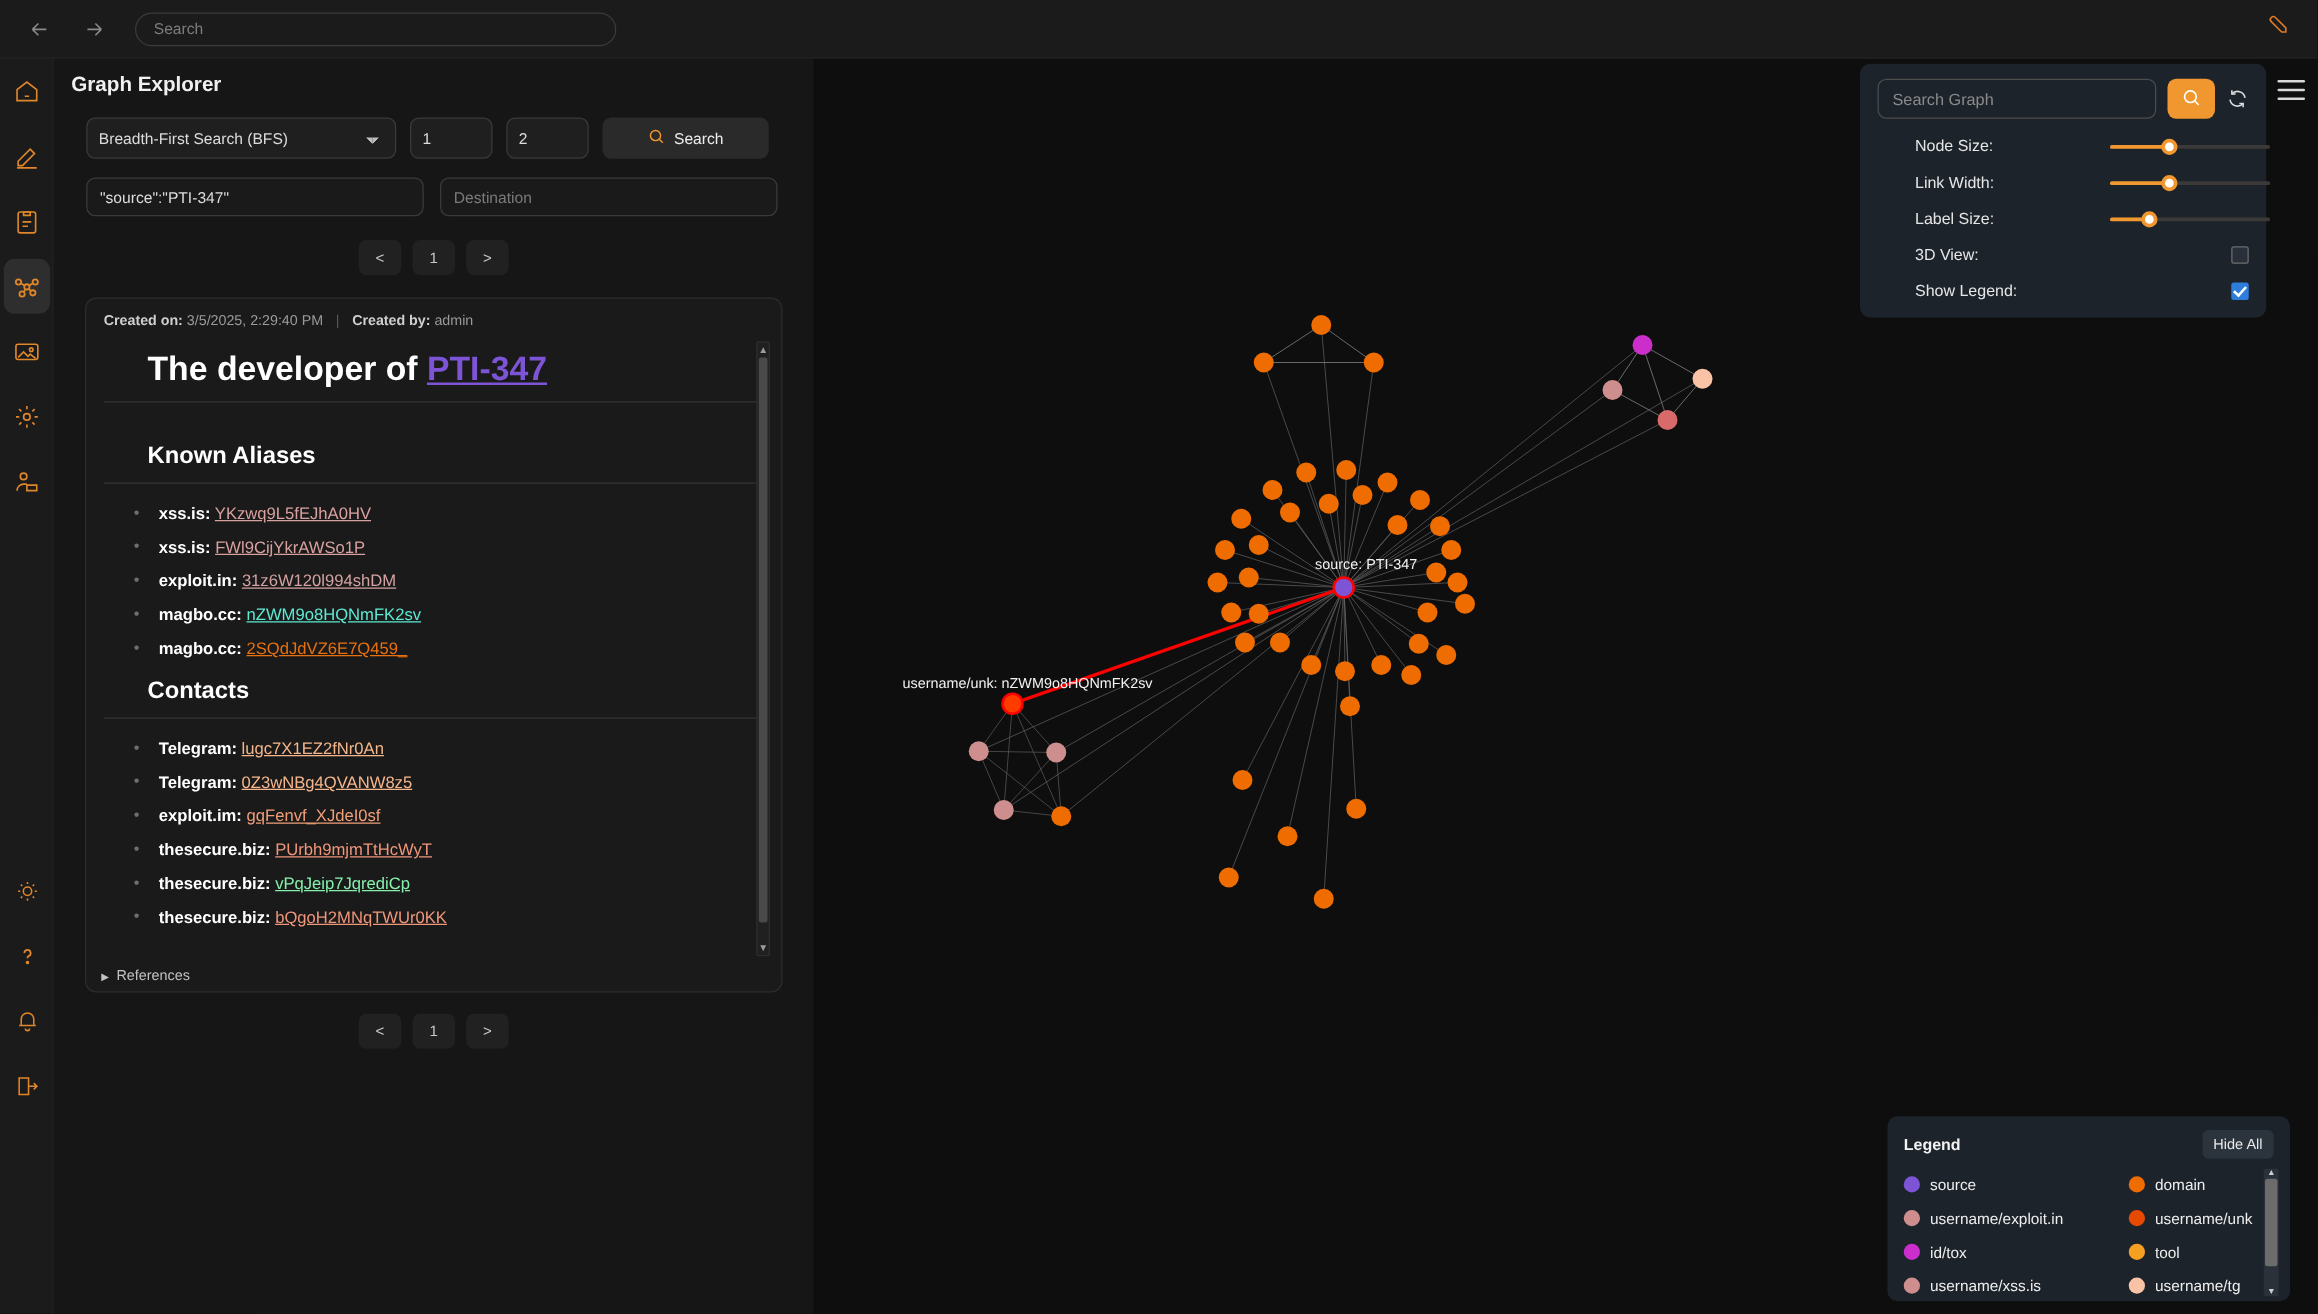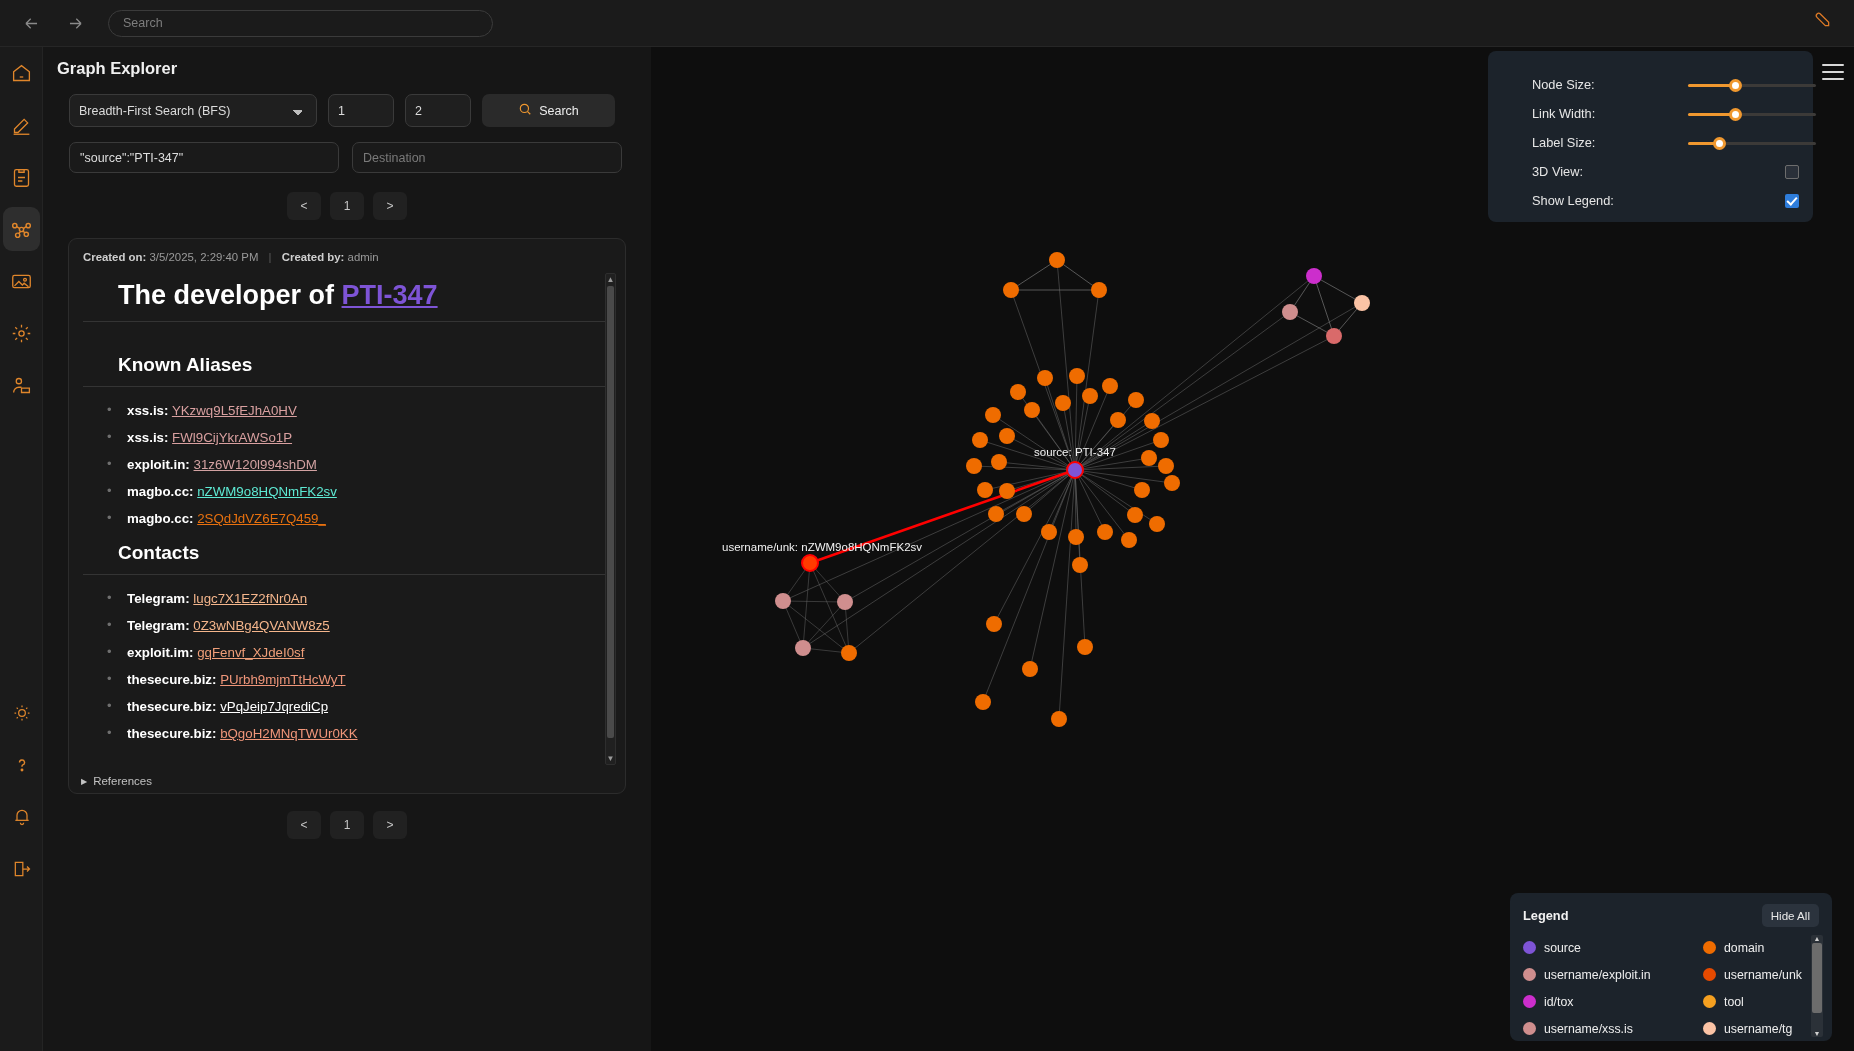--- a/index.html
+++ b/index.html
@@ -479,21 +479,21 @@
               <li><b>exploit.in:</b> <a href="#" style="color: rgb(211, 162, 162);">31z6W120l994shDM</a></li>
               <li><b>magbo.cc:</b> <a href="#" style="color: #5eead4;">nZWM9o8HQNmFK2sv</a></li>
               <li><b>magbo.cc:</b> <a href="#" style="color: rgb(232, 113, 15);">2SQdJdVZ6E7Q459_</a></li>
             </ul>
             <div class="doc-h2">Contacts</div>
             <ul class="doc-list">
               <li><b>Telegram:</b> <a href="#" style="color: rgb(245, 182, 140);">lugc7X1EZ2fNr0An</a></li>
               <li><b>Telegram:</b> <a href="#" style="color: rgb(245, 182, 140);">0Z3wNBg4QVANW8z5</a></li>
               <li><b>exploit.im:</b> <a href="#" style="color: rgb(240, 159, 121);">gqFenvf_XJdeI0sf</a></li>
               <li><b>thesecure.biz:</b> <a href="#" style="color: rgb(240, 150, 122);">PUrbh9mjmTtHcWyT</a></li>
-              <li><b>thesecure.biz:</b> <a href="#" style="color: #ffffff;">vPqJeip7JqrediCp</a></li>
+              <li><b>thesecure.biz:</b> <a href="#" style="color: #86efac;">vPqJeip7JqrediCp</a></li>
               <li><b>thesecure.biz:</b> <a href="#" style="color: rgb(240, 150, 122);">bQgoH2MNqTWUr0KK</a></li>
               <li><b>tox:</b> <a href="#" style="color: rgb(204, 63, 204);">wSskE57HoP3iOnCe</a></li>
             </ul>
           </div>
       </div>
 
       <div class="scrollbar-track">
         <div class="sb-arrow sb-up">▲</div>
         <div class="scrollbar-thumb"></div>
         <div class="sb-arrow sb-down">▼</div>
@@ -626,31 +626,49 @@
         <div class="node" style="left: 186px; top: 547px; width: 16px; height: 16px; background: rgb(207, 142, 142);"></div>
         <div class="node" style="left: 144px; top: 593px; width: 16px; height: 16px; background: rgb(207, 142, 142);"></div>
         <div class="node" style="left: 190px; top: 598px; width: 16px; height: 16px; background: rgb(239, 108, 0);"></div>
         <div class="node" style="left: 335px; top: 569px; width: 16px; height: 16px; background: rgb(239, 108, 0);"></div>
         <div class="node" style="left: 426px; top: 592px; width: 16px; height: 16px; background: rgb(239, 108, 0);"></div>
         <div class="node" style="left: 371px; top: 614px; width: 16px; height: 16px; background: rgb(239, 108, 0);"></div>
         <div class="node" style="left: 324px; top: 647px; width: 16px; height: 16px; background: rgb(239, 108, 0);"></div>
         <div class="node" style="left: 400px; top: 664px; width: 16px; height: 16px; background: rgb(239, 108, 0);"></div>
       </div>
     <div id="glabels">
-        <div class="nodelabel" style="left: 383px; top: 399px;">source: PTI-347</div>
+        <div class="nodelabel" style="left: 401px; top: 399px;">source: PTI-347</div>
         <div class="nodelabel" style="left: 71px; top: 494px;">username/unk: nZWM9o8HQNmFK2sv</div>
       </div>
 
     <div class="hamburger">
       <span></span>
       <span></span>
       <span></span>
     </div>
 
     <div class="gsettings">
+      <div class="gs-row1">
+        <input class="gs-search" value="" placeholder="Search Graph" style="">
+        <button class="gs-searchbtn">
+          <span>
+            <svg width="16" height="16" viewBox="0 0 24 24" fill="none" stroke="#fff" stroke-width="2">
+              <circle cx="11" cy="11" r="7"></circle>
+                <path d="M16.5 16.5L21 21"></path>
+            </svg>
+          </span>
+        </button>
+        <span class="gs-refresh">
+          <svg width="18" height="18" viewBox="0 0 24 24" fill="none" stroke="currentColor" stroke-width="1.7">
+            <path d="M20 11a8 8 0 0 0-14-4"></path>
+              <path d="M4 13a8 8 0 0 0 14 4"></path>
+            <path d="M6 3v4h4M18 21v-4h-4"></path>
+          </svg>
+        </span>
+      </div>
       <div id="gs-controls">
           <div class="gs-ctl">
             <span class="gs-label">Node Size:</span>
             <div class="slider">
               <div class="track-off"></div>
               <div class="track-on" style="width:42%"></div>
               <div class="knob" style="left:calc(42% - 6px)"></div>
             </div>
           </div>
           <div class="gs-ctl">

